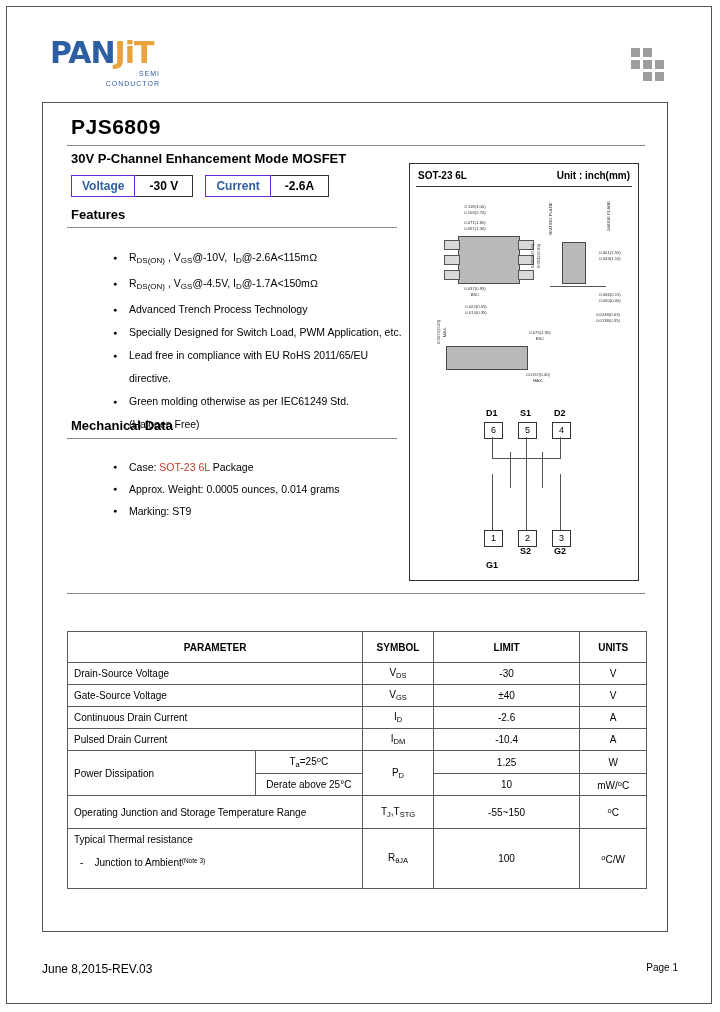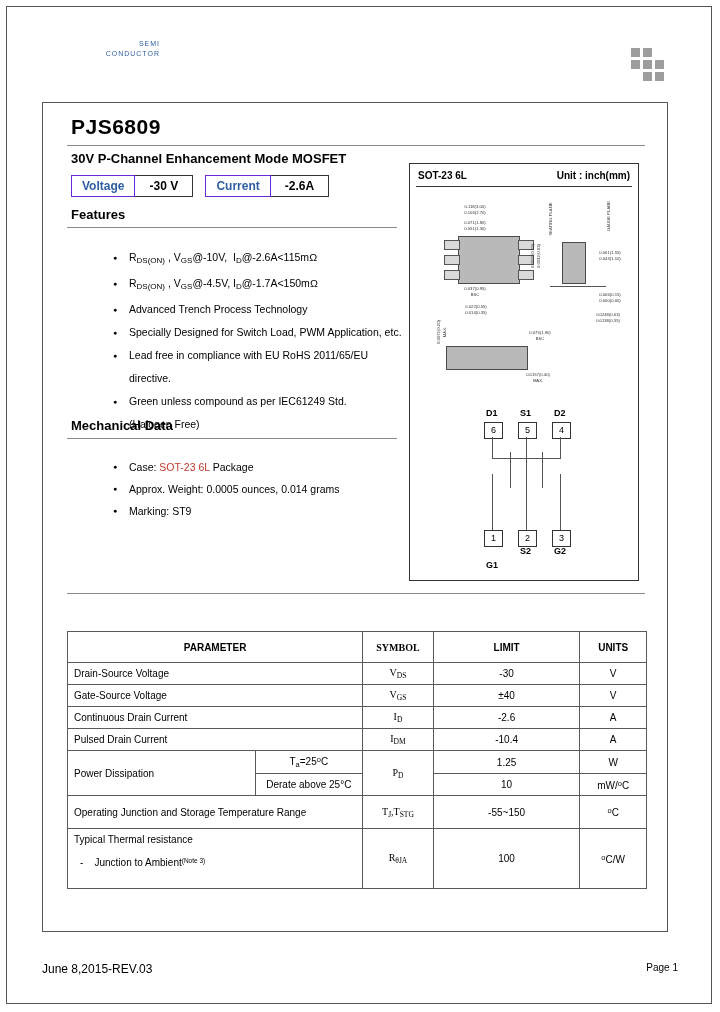--- a/index.html
+++ b/index.html
@@ -281,21 +281,21 @@
     padding: 4px 6px;
     vertical-align: middle;
   }
   table.ratings th {
     font-size: 10px;
     font-weight: bold;
     text-align: center;
     height: 22px;
   }
   .c-param { width: 262px; text-align: left; }
-  .c-sub   { width: 56px;  text-align: center; font-family: Liberation Serif, serif; }
+  .c-sub   { width: 56px;  text-align: center; }
   .c-lim   { width: 130px; text-align: center; }
   .c-unit  { width: 52px;  text-align: center; }
   .row-h { height: 22px; }
   .sub2 { font-size: 7.5px; vertical-align: -2px; }
   .sup2 { font-size: 7.5px; vertical-align: 3px; }
   .note { font-size: 6.5px; vertical-align: 3px; }
   
   .footer-left {
     position: absolute;
     left: 42px; top: 962px;
@@ -306,20 +306,23 @@
     right: 42px; top: 962px;
     font-size: 10px;
   }
 </style>
 </head>
 <body>
 
 <div class="page-border"></div>
 
 <div class="logo-block">
+  <div class="logo-text">
+    <span class="logo-pan">PAN</span><span class="logo-j">JiT</span>
+  </div>
   <div class="logo-sub">SEMI</div>
   <div class="logo-sub">CONDUCTOR</div>
 </div>
 <div class="logo-dots">
   <span style="left:0;top:0;"></span>
   <span style="left:12px;top:0;"></span>
   <span style="left:0;top:12px;"></span>
   <span style="left:12px;top:12px;"></span>
   <span style="left:24px;top:12px;"></span>
   <span style="left:12px;top:24px;"></span>
@@ -342,21 +345,21 @@
 
   <div class="features-head">Features</div>
   <div class="features-rule"></div>
   <ul class="bullets">
     <li>R<span class="sub">DS(ON)</span> , V<span class="sub">GS</span>@-10V,&nbsp; I<span class="sub">D</span>@-2.6A&lt;115mΩ</li>
     <li>R<span class="sub">DS(ON)</span> , V<span class="sub">GS</span>@-4.5V, I<span class="sub">D</span>@-1.7A&lt;150mΩ</li>
     <li>Advanced Trench Process Technology</li>
     <li>Specially Designed for Switch Load, PWM Application, etc.</li>
     <li>Lead free in compliance with EU RoHS 2011/65/EU</li>
     <li class="cont">directive.</li>
-    <li>Green unless compound as per IEC61249 Std.</li>
+    <li>Green molding otherwise as per IEC61249 Std.</li>
     <li class="cont">(Halogen Free)</li>
   </ul>
 
   <div class="mech-head">Mechanical Data</div>
   <div class="mech-rule"></div>
   <ul class="mech-bullets">
     <li><span>Case: </span><span class="red">SOT-23 6L</span><span> Package</span></li>
     <li>Approx. Weight: 0.0005 ounces, 0.014 grams</li>
     <li>Marking: ST9</li>
   </ul>

